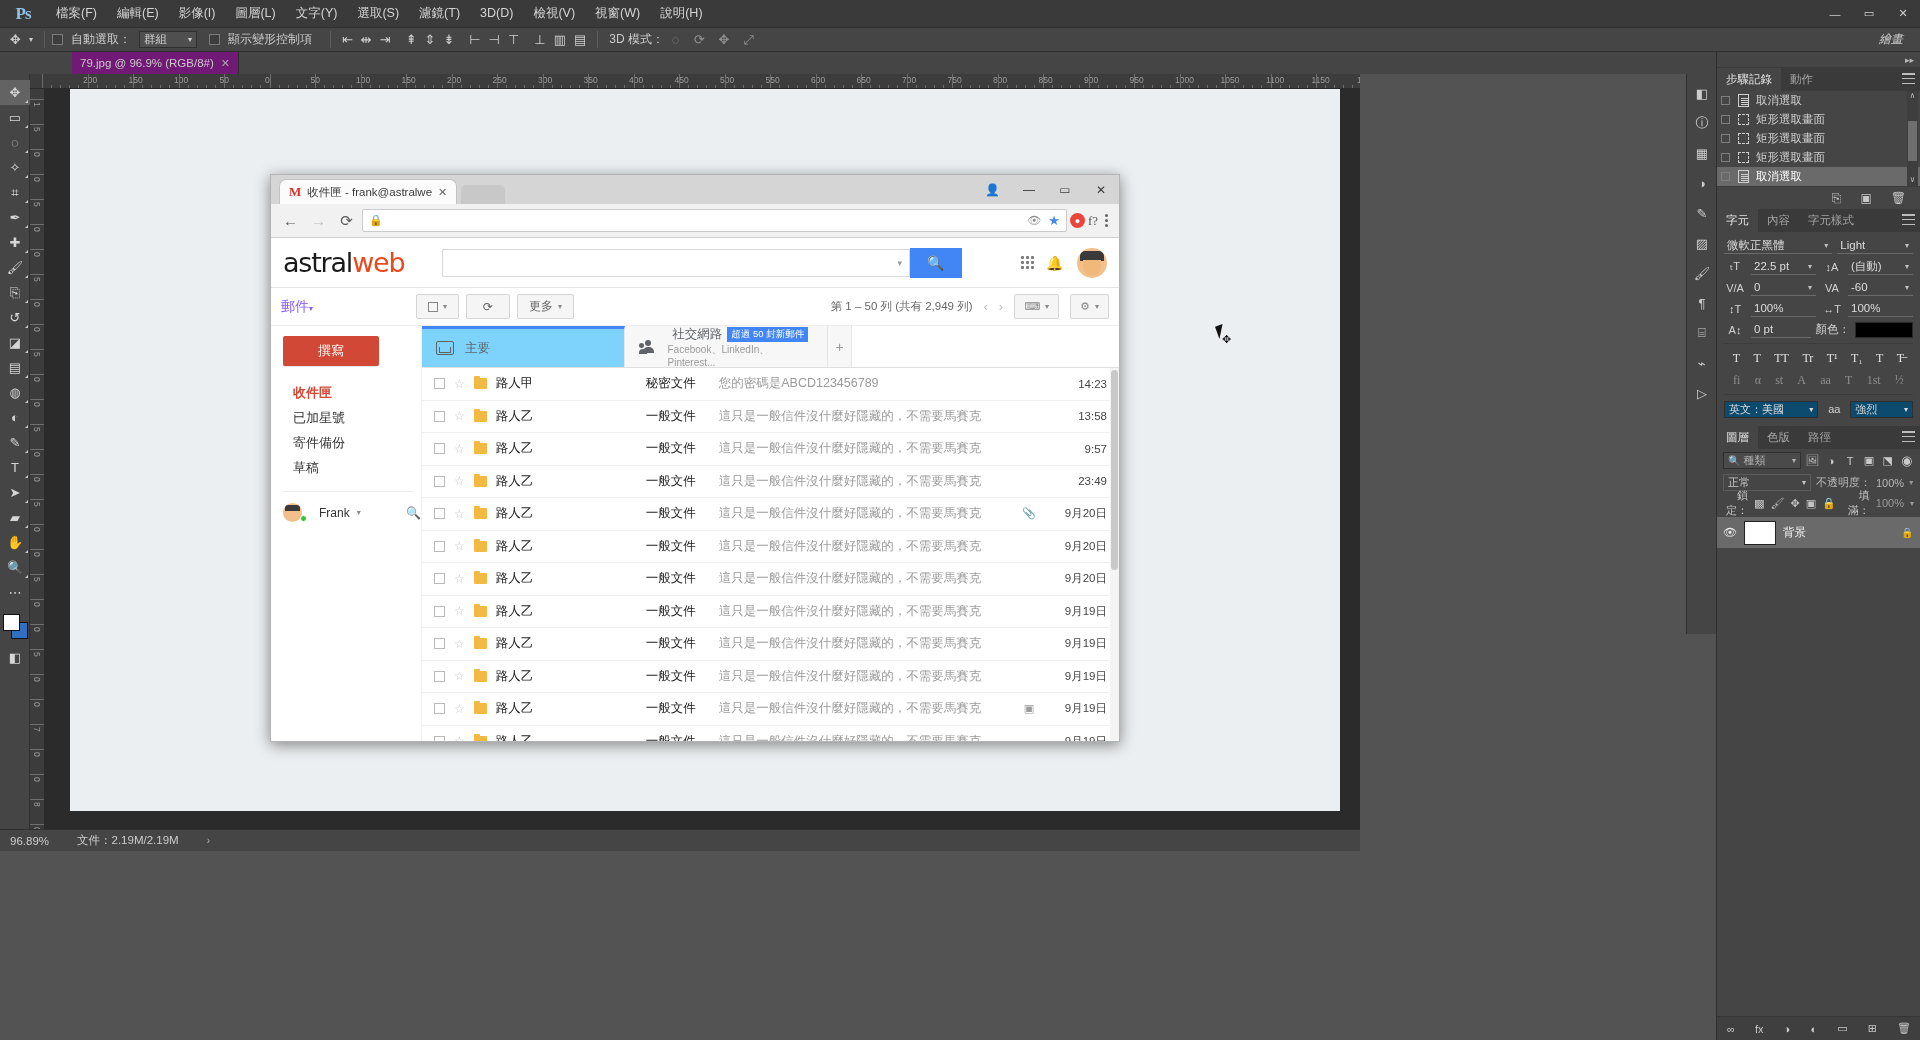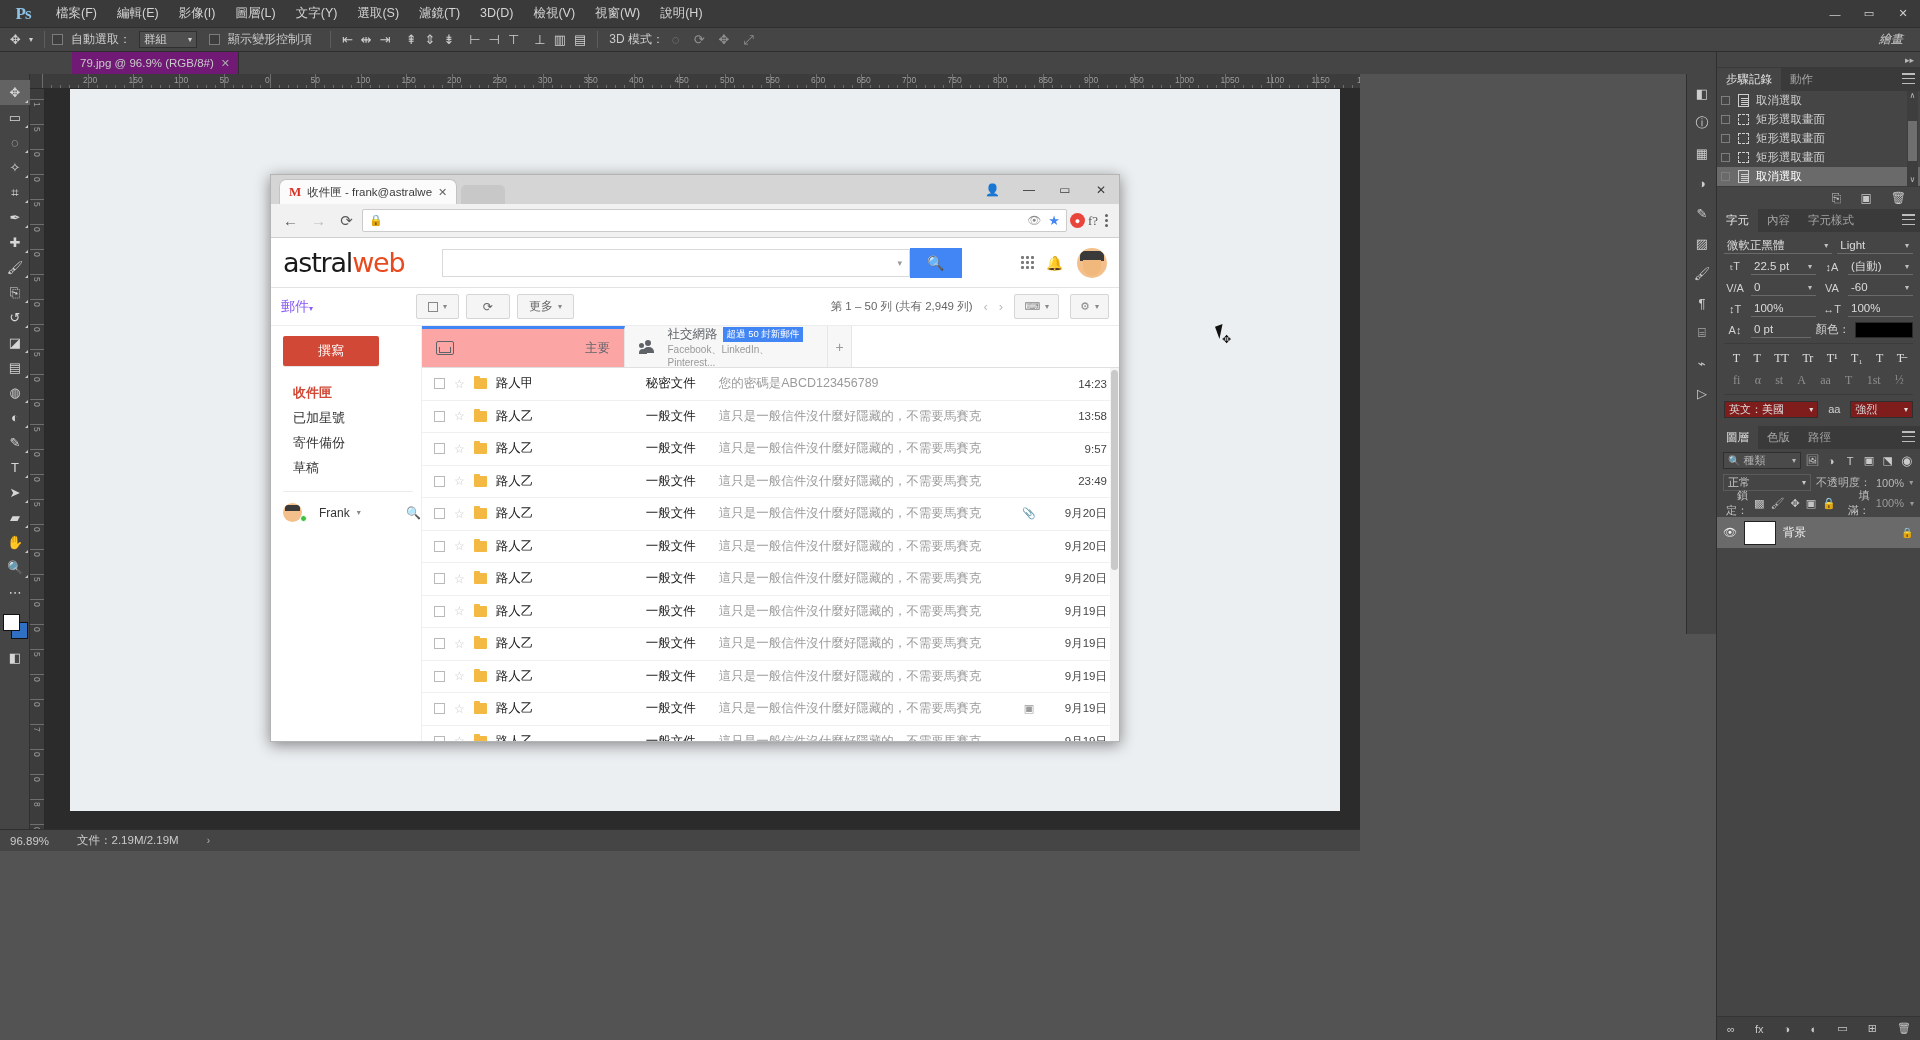--- a/index.html
+++ b/index.html
@@ -164,21 +164,21 @@
   .char-field .caret{ position:absolute; right:4px; color:#c0c0c0; font-size:8px; }
   .char-icon{ width:22px; color:#d2d2d2; font-size:11px; text-align:center; white-space:nowrap;}
   .char-sep{ height:1px; background:#3b3b3b; margin:3px 7px; }
   .color-sw{ width:58px;height:16px; background:#000; border:1px solid #2a2a2a; }
   .tt-row{ display:flex; align-items:center; justify-content:space-around; height:22px;
     padding:0 9px; color:#e0e0e0; }
   .tt-row.dim{ color:#8e8e8e; }
   .tt-row span{ font-size:12px; font-family:"Liberation Serif",serif; }
   .lang-row{ display:flex; align-items:center; height:22px; padding:0 7px; gap:5px;}
   .lang-box{
-    height:17px; background:#7f1d1d; border:1px solid #2f2f2f; color:#dcdcdc; font-size:11px;
+    height:17px; background:#0c4a6e; border:1px solid #2f2f2f; color:#dcdcdc; font-size:11px;
     display:flex; align-items:center; justify-content:space-between; padding:0 4px;
   }
 
   
   .lay-filter{ display:flex; align-items:center; height:23px; padding:0 6px; gap:4px; }
   .lay-search{
     width:88px;height:17px; background:#4a4a4a; border:1px solid #2f2f2f; color:#b5b5b5;
     font-size:11px; display:flex; align-items:center; gap:3px; padding:0 4px;
   }
   .lay-ico{ color:#cacaca; font-size:11px; width:17px; text-align:center;}
@@ -328,21 +328,21 @@
   .su-name{ font-size:12px; color:#333;}
   .su-car{ font-size:8px; color:#888; }
   .su-search{ margin-left:auto; color:#8a8a8a; font-size:12px; }
 
   .gm-list{ flex:1; border-left:1px solid #efefef; position:relative; }
   .gm-tabs{ display:flex; height:42px; align-items:stretch; border-bottom:1px solid #e0e0e0; }
   .gm-tab{
     width:203px; display:flex; align-items:center; gap:11px; padding:0 14px;
     border-right:1px solid #e6e6e6; position:relative; background:#f7f7f7;
   }
-  .gm-tab.active{ background:#fca5a5; border-top:3px solid #4285f4;justify-content:space-between; }
+  .gm-tab.active{ background:#7dd3fc; border-top:3px solid #4285f4; }
   .gm-tab .tabname{ font-size:12.5px; color:#5f6368; }
   .gm-tab .tabsub{ font-size:10px; color:#9a9a9a; }
   .gm-tab .badge{
     background:#4285f4; color:#fff; font-size:9.5px; padding:1px 4px; margin-left:5px; white-space:nowrap;
   }
   .gm-tab-add{
     width:24px; display:flex; align-items:center; justify-content:center; color:#9a9a9a; font-size:14px;
     background:#f7f7f7; border-right:1px solid #e6e6e6;
   }
   .inbox-ico{ width:18px;height:14px; position:relative; }
@@ -1169,21 +1169,21 @@
                 </div>
               </div>
               <div class="gm-tab">
                 <span class="ppl-ico">
                   <i class="h1"></i>
                   <i class="h2"></i>
                   <i class="b1"></i>
                   <i class="b2"></i>
                 </span>
                 <div>
-                  <div style="display: flex; align-items: center;">
+                  <div style="display: flex; align-items: center; justify-content: center;">
                     <span class="tabname">社交網路</span>
                     <span class="badge">超過 50 封新郵件</span>
                   </div>
                   <div class="tabsub">Facebook、LinkedIn、Pinterest...</div>
                 </div>
               </div>
               <div class="gm-tab-add">+</div>
             </div>
           <div id="mail-rows">
               <div class="mrow">

